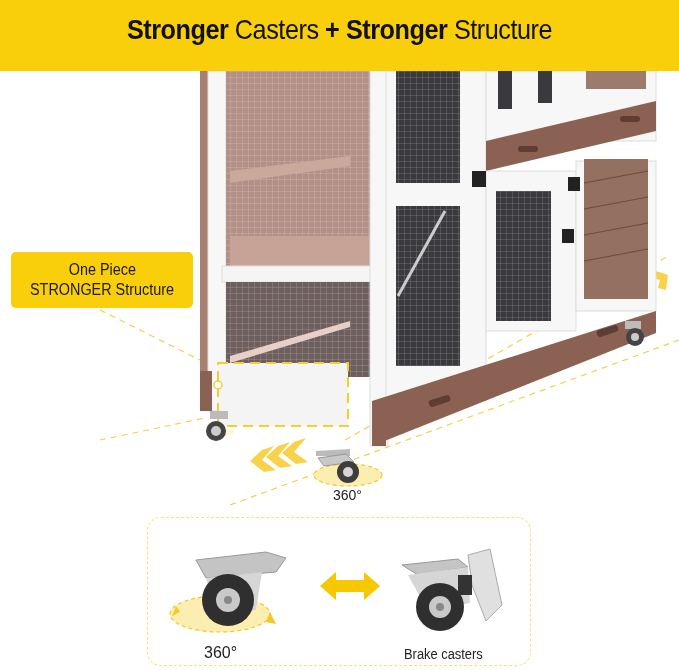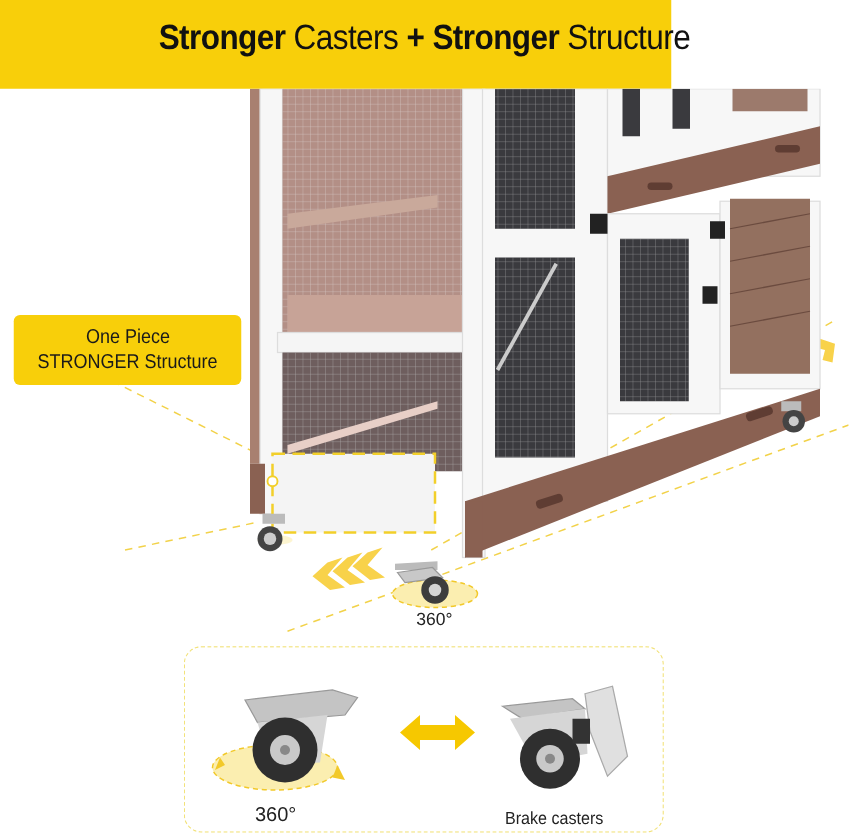--- a/index.html
+++ b/index.html
@@ -1,20 +1,20 @@
 <!DOCTYPE html>
 <html><head>
 <meta charset="utf-8">
 <style>
   * { box-sizing: border-box; margin: 0; padding: 0; }
   html, body { width: 679px; height: 670px; background: #ffffff; overflow: hidden; }
   body { position: relative; font-family: "Liberation Sans", sans-serif; }
 
   .banner {
-    position: absolute; left: 0; top: 0; width: 537px; height: 71px;
+    position: absolute; left: 0; top: 0; width: 679px; height: 71px;
     background: #f8cf0a;
   }
   .banner-title {
     position: absolute; left: 0; top: 14px; width: 679px; text-align: center;
     font-family: "Liberation Sans", sans-serif; font-size: 28px; color: #111;
     letter-spacing: -0.5px; transform: scaleX(0.9); transform-origin: center;
   }
   .banner-title b { font-weight: 700; }
   .banner-title span { font-weight: 400; }
 

